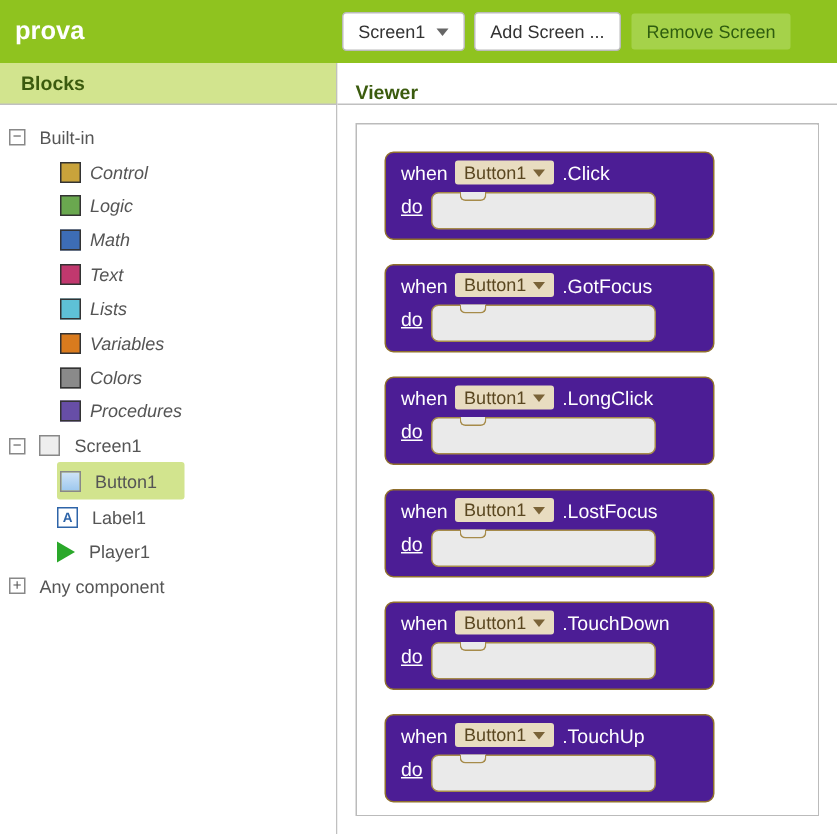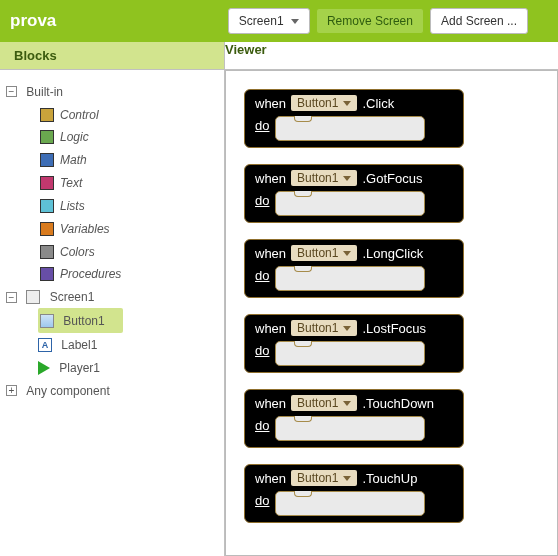--- a/index.html
+++ b/index.html
@@ -13,60 +13,60 @@
 .tb-btn.green { background: #a5d24a; border-color: #8fc31f; color: #2f5d0f; }
 .caret-down { display: inline-block; width: 0; height: 0; border-left: 4px solid transparent; border-right: 4px solid transparent; border-top: 5px solid #666; margin-left: 4px; vertical-align: middle; }
 
 .headers { display: flex; height: 28px; }
 .hdr { background: #d2e48e; color: #3b5b0e; font-size: 13px; font-weight: bold; padding: 6px 10px; border-bottom: 1px solid #c0c0c0; }
 .hdr.blocks { width: 225px; border-right: 1px solid #c0c0c0; padding-left: 14px; }
 .hdr.viewer { flex: 1; }
 
 .main { display: flex; height: calc(556px - 42px - 28px); }
 .sidebar { width: 225px; border-right: 1px solid #c0c0c0; padding: 10px 6px; overflow: auto; background: #fff; }
-.viewer { flex: 1; background: #fff; padding: 0; }
+.viewer { flex: 1; background: #fff; padding: 12px; }
 
 .tree { list-style: none; }
 .tree li { line-height: 22px; white-space: nowrap; }
 .tgl { display: inline-block; width: 11px; height: 11px; border: 1px solid #888; line-height: 9px; text-align: center; font-size: 10px; color: #555; margin-right: 6px; cursor: pointer; background: #fff; vertical-align: middle; }
 .node-label { color: #555; cursor: pointer; vertical-align: middle; margin-top: 17px; }
 .sub { list-style: none; margin-left: 34px; font-style: italic; }
 .sub2 { list-style: none; margin-left: 32px; }
 .color-sq { display: inline-block; width: 14px; height: 14px; border: 1px solid #333; margin-right: 6px; vertical-align: middle; }
 .comp-ico { display: inline-block; width: 14px; height: 14px; margin-right: 6px; vertical-align: middle; }
 .ico-screen { border: 1px solid #888; background: #eee; }
 .ico-button { border: 1px solid #888; background: linear-gradient(#cfe3f7,#9ec8ee); }
 .ico-label { border: 1px solid #2e64a8; color: #2e64a8; font-size: 9px; line-height: 12px; text-align: center; font-weight: bold; background: #fff; }
 .ico-player { width: 0; height: 0; border-left: 12px solid #2aa82a; border-top: 7px solid transparent; border-bottom: 7px solid transparent; }
 .selected-node { background: #d2e48e; display: inline-block; padding: 1px 18px 1px 2px; border-radius: 2px; }
 
 .canvas { border: 1px solid #bbb; background: #fff; height: 100%; padding: 18px 18px; overflow: auto; }
 
-.block { background: #000000; border: 1px solid #8f6f2d; border-radius: 6px; color: #fff; margin-bottom: 16px; width: max-content; min-width: 220px; }
+.block { background: #4c1d95; border: 1px solid #8f6f2d; border-radius: 6px; color: #fff; margin-bottom: 16px; width: max-content; min-width: 220px; }
 .block-head { display: flex; align-items: center; padding: 5px 10px; gap: 5px; font-size: 13px; }
 .dd { background: #e8dcc0; color: #5a4720; padding: 1px 6px; border-radius: 2px; display: inline-flex; align-items: center; font-size: 12px; }
 .dd .caret-down { border-top-color: #7a6337; margin-left: 5px; }
 .block-body { display: flex; align-items: stretch; padding: 0 0 6px 10px; text-decoration: underline; }
 .do-label { font-size: 13px; padding: 2px 6px 8px 0; }
 .slot { background: #eaeaea; border: 1px solid #a68b4a; border-radius: 5px; min-height: 22px; min-width: 150px; position: relative; }
 .slot::before { content: ""; position: absolute; top: -1px; left: 18px; width: 16px; height: 5px; background: #eaeaea; border-left: 1px solid #a68b4a; border-right: 1px solid #a68b4a; border-bottom: 1px solid #a68b4a; border-radius: 0 0 4px 4px; }
 </style>
 </head>
 <body>
 
 <div class="topbar">
   <span class="app-title">prova</span>
   <div class="topbar-spacer"></div>
   <div class="topbar-btns">
     <button class="tb-btn">
       <span>Screen1</span>
       <span class="caret-down"></span>
     </button>
+    <button class="tb-btn">Add Screen ...</button>
     <button class="tb-btn green">Remove Screen</button>
-    <button class="tb-btn">Add Screen ...</button>
   </div>
 </div>
 
 <div class="headers">
   <div class="hdr blocks">Blocks</div>
   <div class="hdr viewer">Viewer</div>
 </div>
 
 <div class="main">
 

